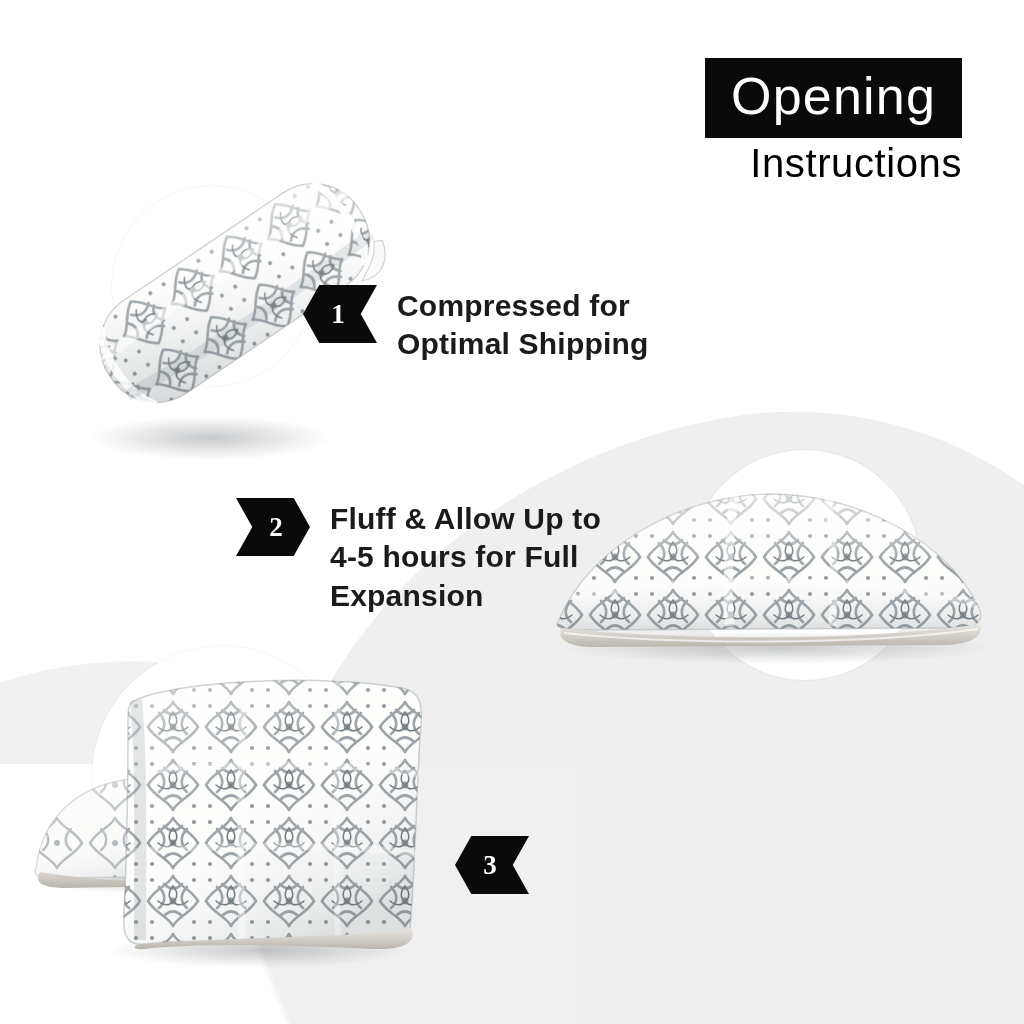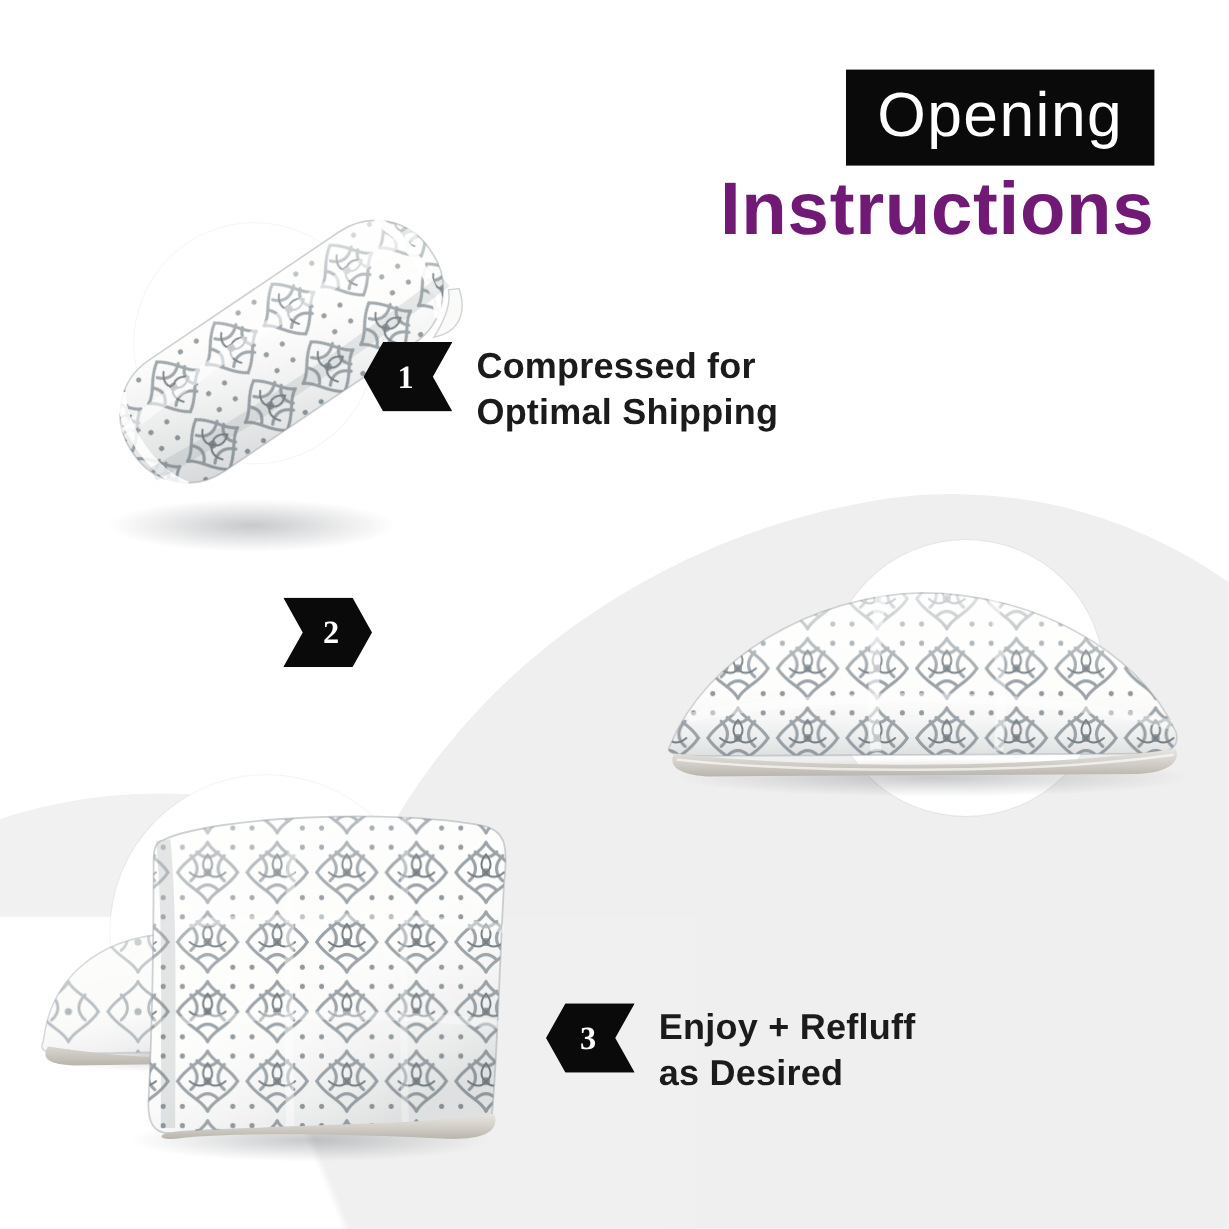--- a/index.html
+++ b/index.html
@@ -77,25 +77,25 @@
     color: #ffffff;
     font-size: 52px;
     line-height: 1.0;
     letter-spacing: 1.2px;
     font-weight: 300;
     padding: 12px 26px 16px 26px;
     white-space: nowrap;
   }
   .title-line2 {
     margin-top: 4px;
-    color: #701a75;
-    font-size: 62px;
+    color: #000000;
+    font-size: 40px;
     line-height: 1.05;
     letter-spacing: 0.6px;
-    font-weight: 700;
+    font-weight: 400;
     white-space: nowrap;
   }
 
   
   .step { position: absolute; display: flex; align-items: flex-start; gap: 20px; }
   .step-1 { left: 303px; top: 285px; }
   .step-2 { left: 236px; top: 498px; }
   .step-3 { left: 455px; top: 836px; }
 
   .badge {
@@ -310,23 +310,24 @@
       <span class="badge-num">1</span>
     </div>
     <div class="step-text">Compressed for
 Optimal Shipping</div>
   </div>
 
   <div class="step step-2">
     <div class="badge point-right">
       <span class="badge-num">2</span>
     </div>
+    <div class="step-text">Fluff &amp; Allow Up to
+4-5 hours for Full
+Expansion</div>
   </div>
 
   <div class="step step-3">
     <div class="badge point-left">
       <span class="badge-num">3</span>
     </div>
-    <div class="step-text">Enjoy + Refluff
-as Desired</div>
   </div>
 
 </div>
 
 </body></html>

